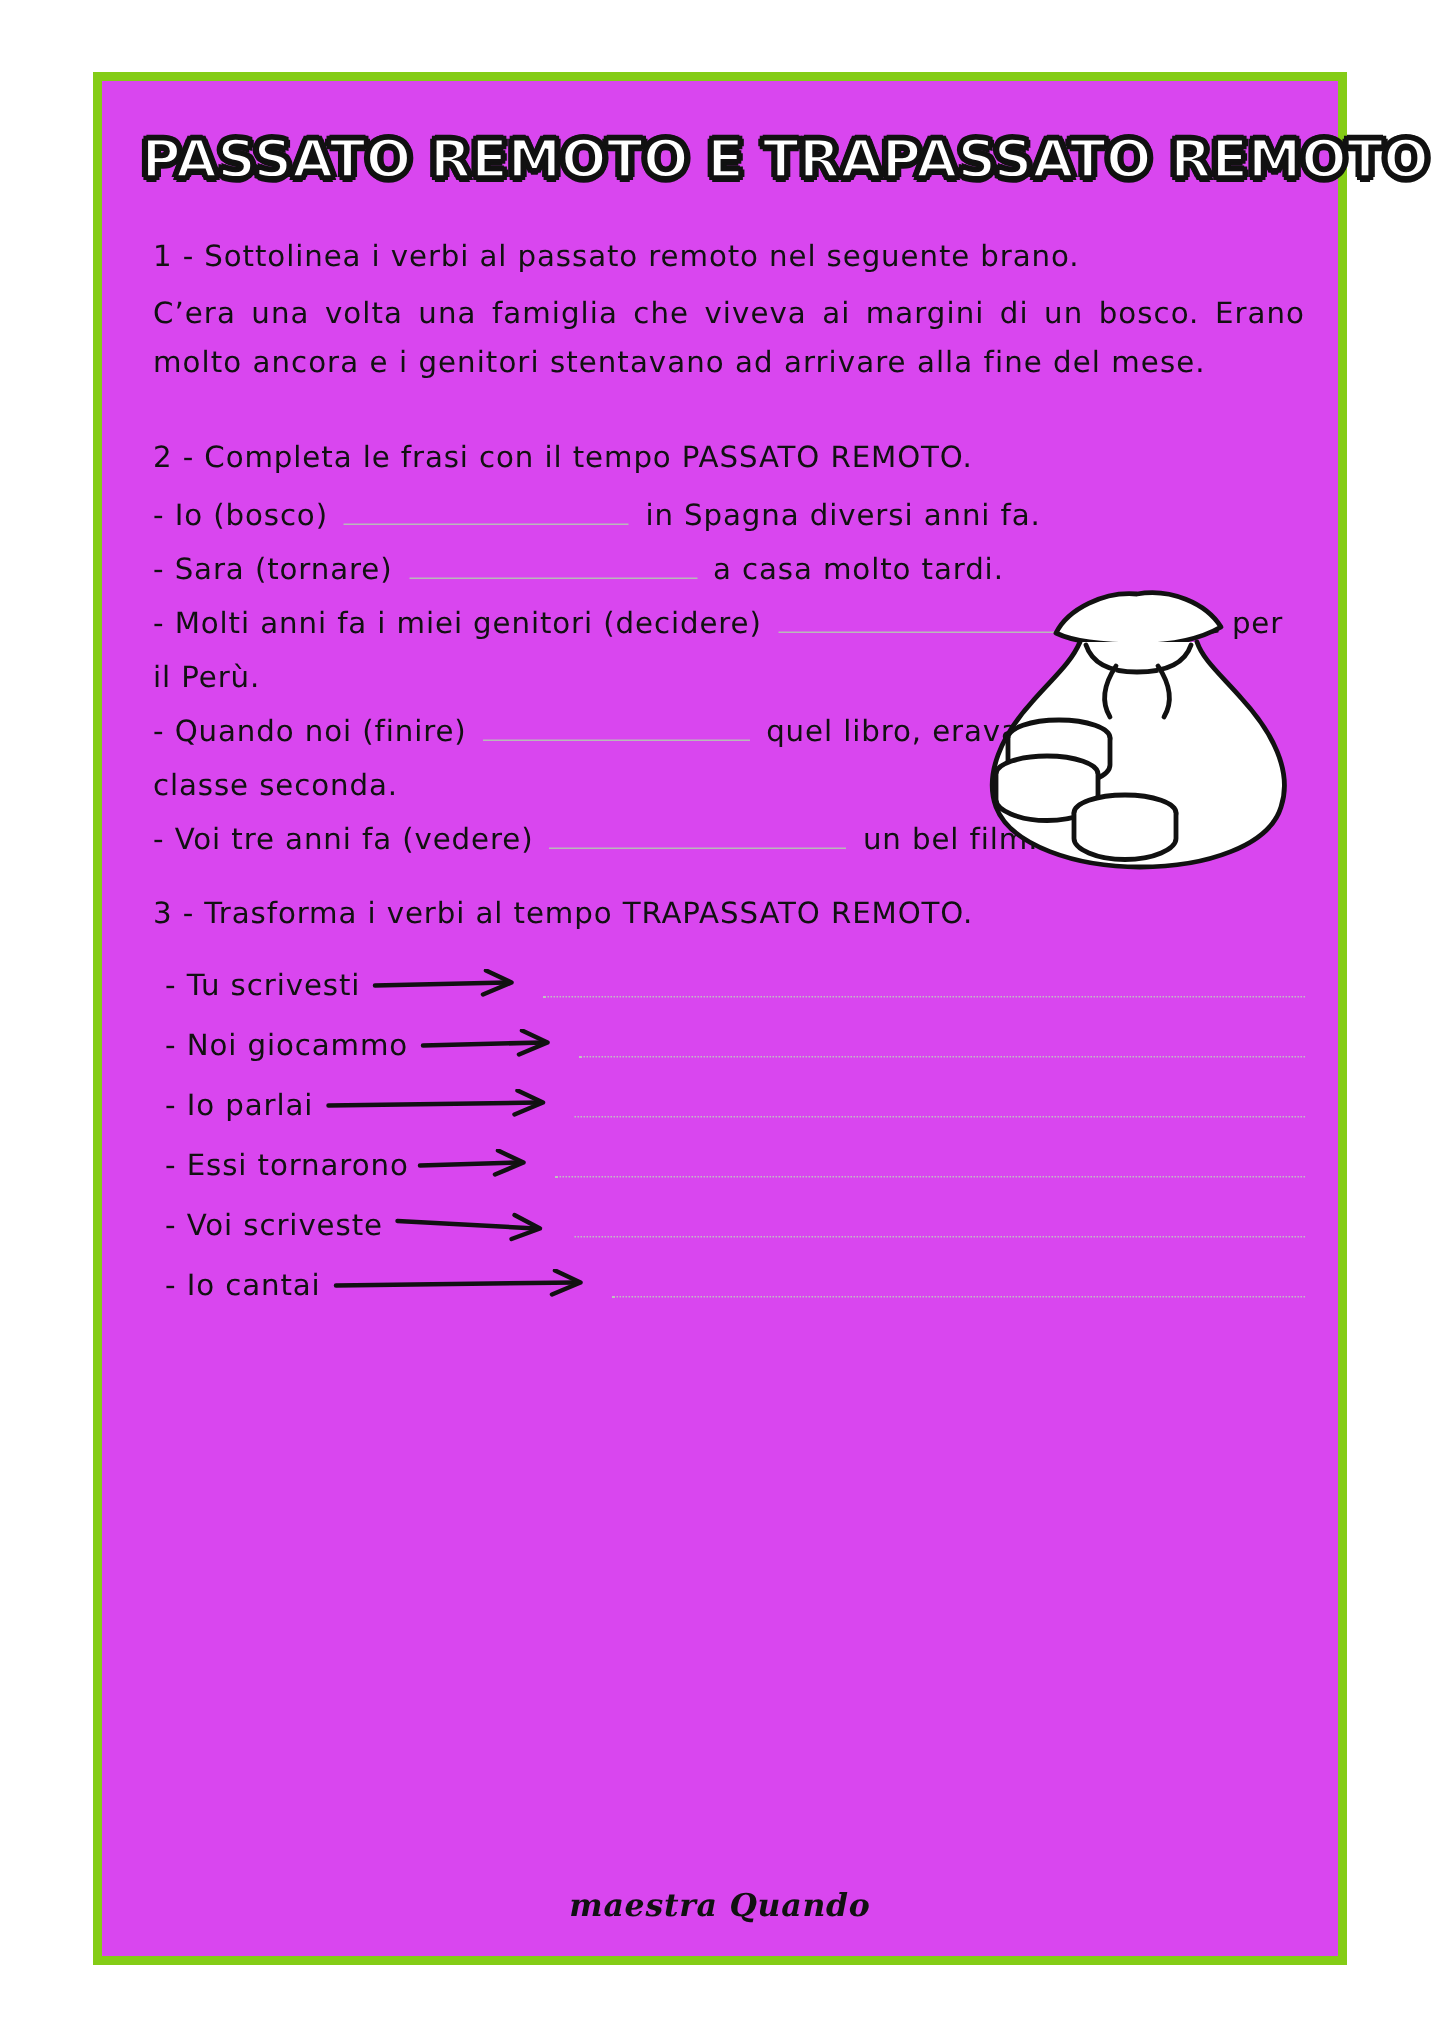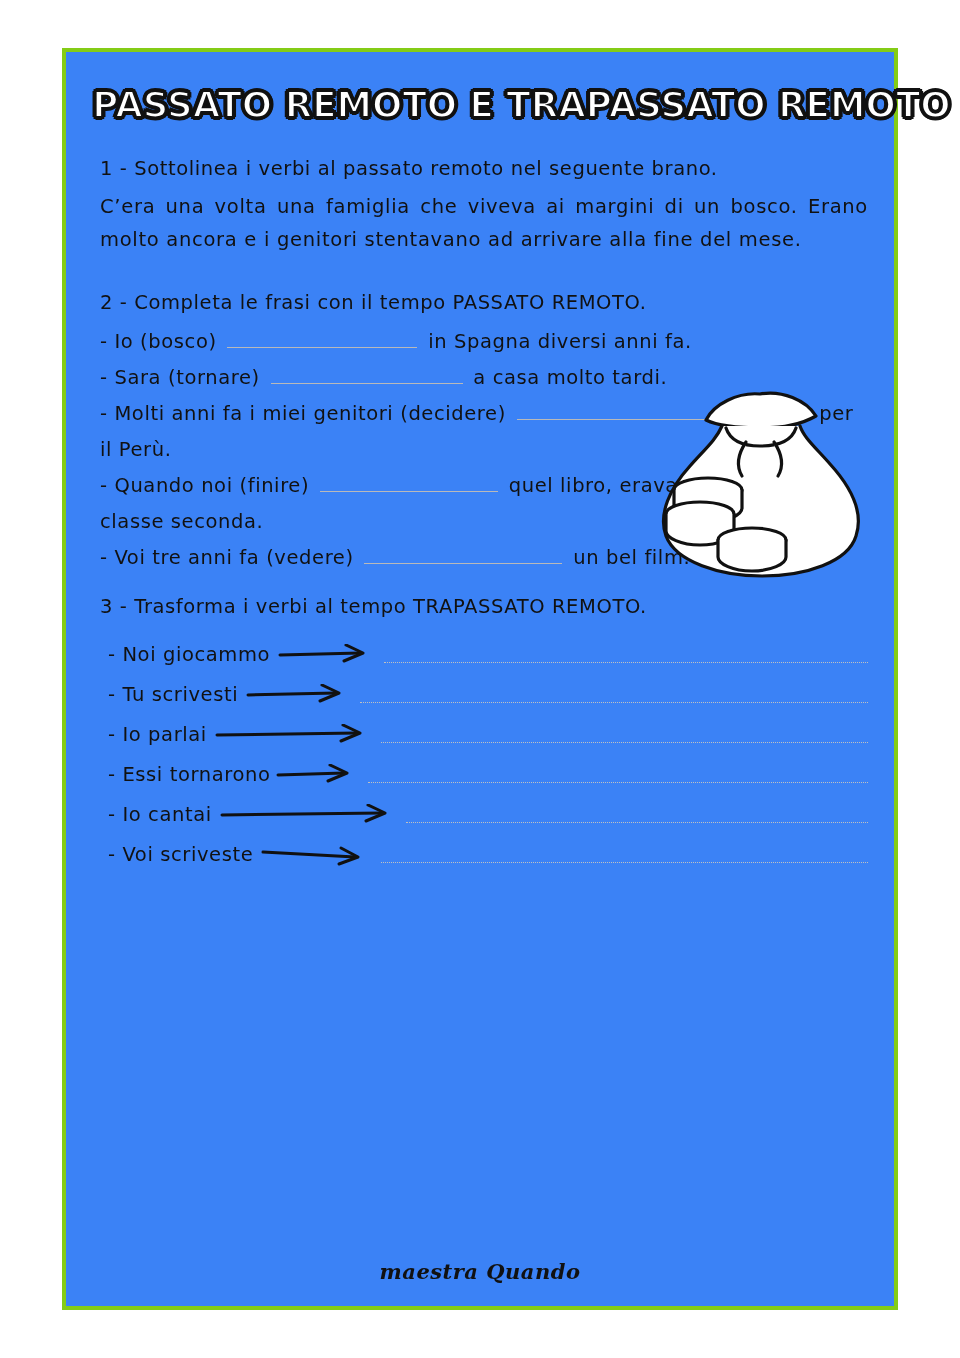--- a/index.html
+++ b/index.html
@@ -15,23 +15,23 @@
     position: relative;
     overflow: hidden;
   }
 
   .page {
     position: absolute;
     left: 62px;
     top: 48px;
     width: 836px;
     height: 1262px;
-    border: 4px solid #84cc16;
+    border: 6px solid #84cc16;
     box-sizing: border-box;
-    background: #3b82f6;
+    background: #d946ef;
   }
 
   .inner {
     position: absolute;
     left: 34px;
     top: 30px;
     width: 768px;
   }
 
   
@@ -195,42 +195,42 @@
       <span>- Voi tre anni fa (vedere)</span>
       <span class="blank b5"></span>
       <span>un bel film.</span>
     </div>
 
     <div class="q">3 - Trasforma i verbi al tempo TRAPASSATO REMOTO.</div>
 
     <div class="tr-list">
 
       <div class="tr-row">
+        <span class="tr-label">- Tu scrivesti</span>
+        <span class="arrow">
+          <svg width="104" height="20" viewBox="0 0 104 20">
+              <path d="M4 11 L92 9" stroke="#111" stroke-width="3" fill="none" stroke-linecap="round"></path>
+              <path d="M78 1 L95 9 L76 17" stroke="#111" stroke-width="3" fill="none" stroke-linecap="round" stroke-linejoin="round"></path>
+            </svg>
+        </span>
+        <span class="tr-blank"></span>
+      </div>
+
+      <div class="tr-row">
         <span class="tr-label">- Noi giocammo</span>
         <span class="arrow">
           <svg width="96" height="20" viewBox="0 0 96 20">
               <path d="M4 11 L84 9" stroke="#111" stroke-width="3" fill="none" stroke-linecap="round"></path>
               <path d="M70 1 L87 9 L68 17" stroke="#111" stroke-width="3" fill="none" stroke-linecap="round" stroke-linejoin="round"></path>
             </svg>
         </span>
         <span class="tr-blank"></span>
       </div>
 
       <div class="tr-row">
-        <span class="tr-label">- Tu scrivesti</span>
-        <span class="arrow">
-          <svg width="104" height="20" viewBox="0 0 104 20">
-              <path d="M4 11 L92 9" stroke="#111" stroke-width="3" fill="none" stroke-linecap="round"></path>
-              <path d="M78 1 L95 9 L76 17" stroke="#111" stroke-width="3" fill="none" stroke-linecap="round" stroke-linejoin="round"></path>
-            </svg>
-        </span>
-        <span class="tr-blank"></span>
-      </div>
-
-      <div class="tr-row">
         <span class="tr-label">- Io parlai</span>
         <span class="arrow">
           <svg width="156" height="20" viewBox="0 0 156 20">
               <path d="M4 11 L144 9" stroke="#111" stroke-width="3" fill="none" stroke-linecap="round"></path>
               <path d="M130 1 L147 9 L128 17" stroke="#111" stroke-width="3" fill="none" stroke-linecap="round" stroke-linejoin="round"></path>
             </svg>
         </span>
         <span class="tr-blank"></span>
       </div>
 
@@ -239,36 +239,36 @@
         <span class="arrow">
           <svg width="80" height="20" viewBox="0 0 80 20">
               <path d="M2 11 L68 9" stroke="#111" stroke-width="3" fill="none" stroke-linecap="round"></path>
               <path d="M54 1 L71 9 L52 17" stroke="#111" stroke-width="3" fill="none" stroke-linecap="round" stroke-linejoin="round"></path>
             </svg>
         </span>
         <span class="tr-blank"></span>
       </div>
 
       <div class="tr-row">
+        <span class="tr-label">- Voi scriveste</span>
+        <span class="arrow">
+          <svg width="110" height="22" viewBox="0 0 110 22">
+              <path d="M4 8 L96 13" stroke="#111" stroke-width="3" fill="none" stroke-linecap="round"></path>
+              <path d="M82 4 L99 13 L80 20" stroke="#111" stroke-width="3" fill="none" stroke-linecap="round" stroke-linejoin="round"></path>
+            </svg>
+        </span>
+        <span class="tr-blank"></span>
+      </div>
+
+      <div class="tr-row">
         <span class="tr-label">- Io cantai</span>
         <span class="arrow">
           <svg width="176" height="20" viewBox="0 0 176 20">
               <path d="M4 11 L164 9" stroke="#111" stroke-width="3" fill="none" stroke-linecap="round"></path>
               <path d="M150 1 L167 9 L148 17" stroke="#111" stroke-width="3" fill="none" stroke-linecap="round" stroke-linejoin="round"></path>
-            </svg>
-        </span>
-        <span class="tr-blank"></span>
-      </div>
-
-      <div class="tr-row">
-        <span class="tr-label">- Voi scriveste</span>
-        <span class="arrow">
-          <svg width="110" height="22" viewBox="0 0 110 22">
-              <path d="M4 8 L96 13" stroke="#111" stroke-width="3" fill="none" stroke-linecap="round"></path>
-              <path d="M82 4 L99 13 L80 20" stroke="#111" stroke-width="3" fill="none" stroke-linecap="round" stroke-linejoin="round"></path>
             </svg>
         </span>
         <span class="tr-blank"></span>
       </div>
 
     </div>
   </div>
 
   <div class="bag">
     <svg width="252" height="200" viewBox="0 0 252 200">

